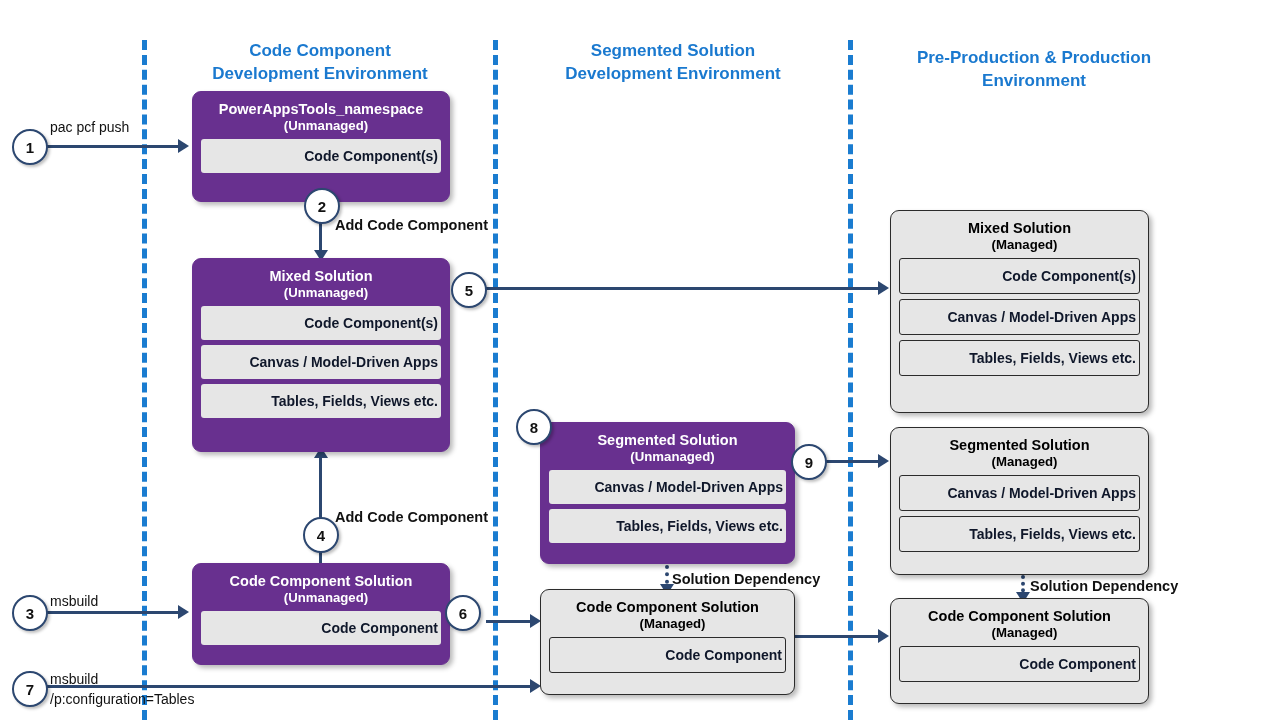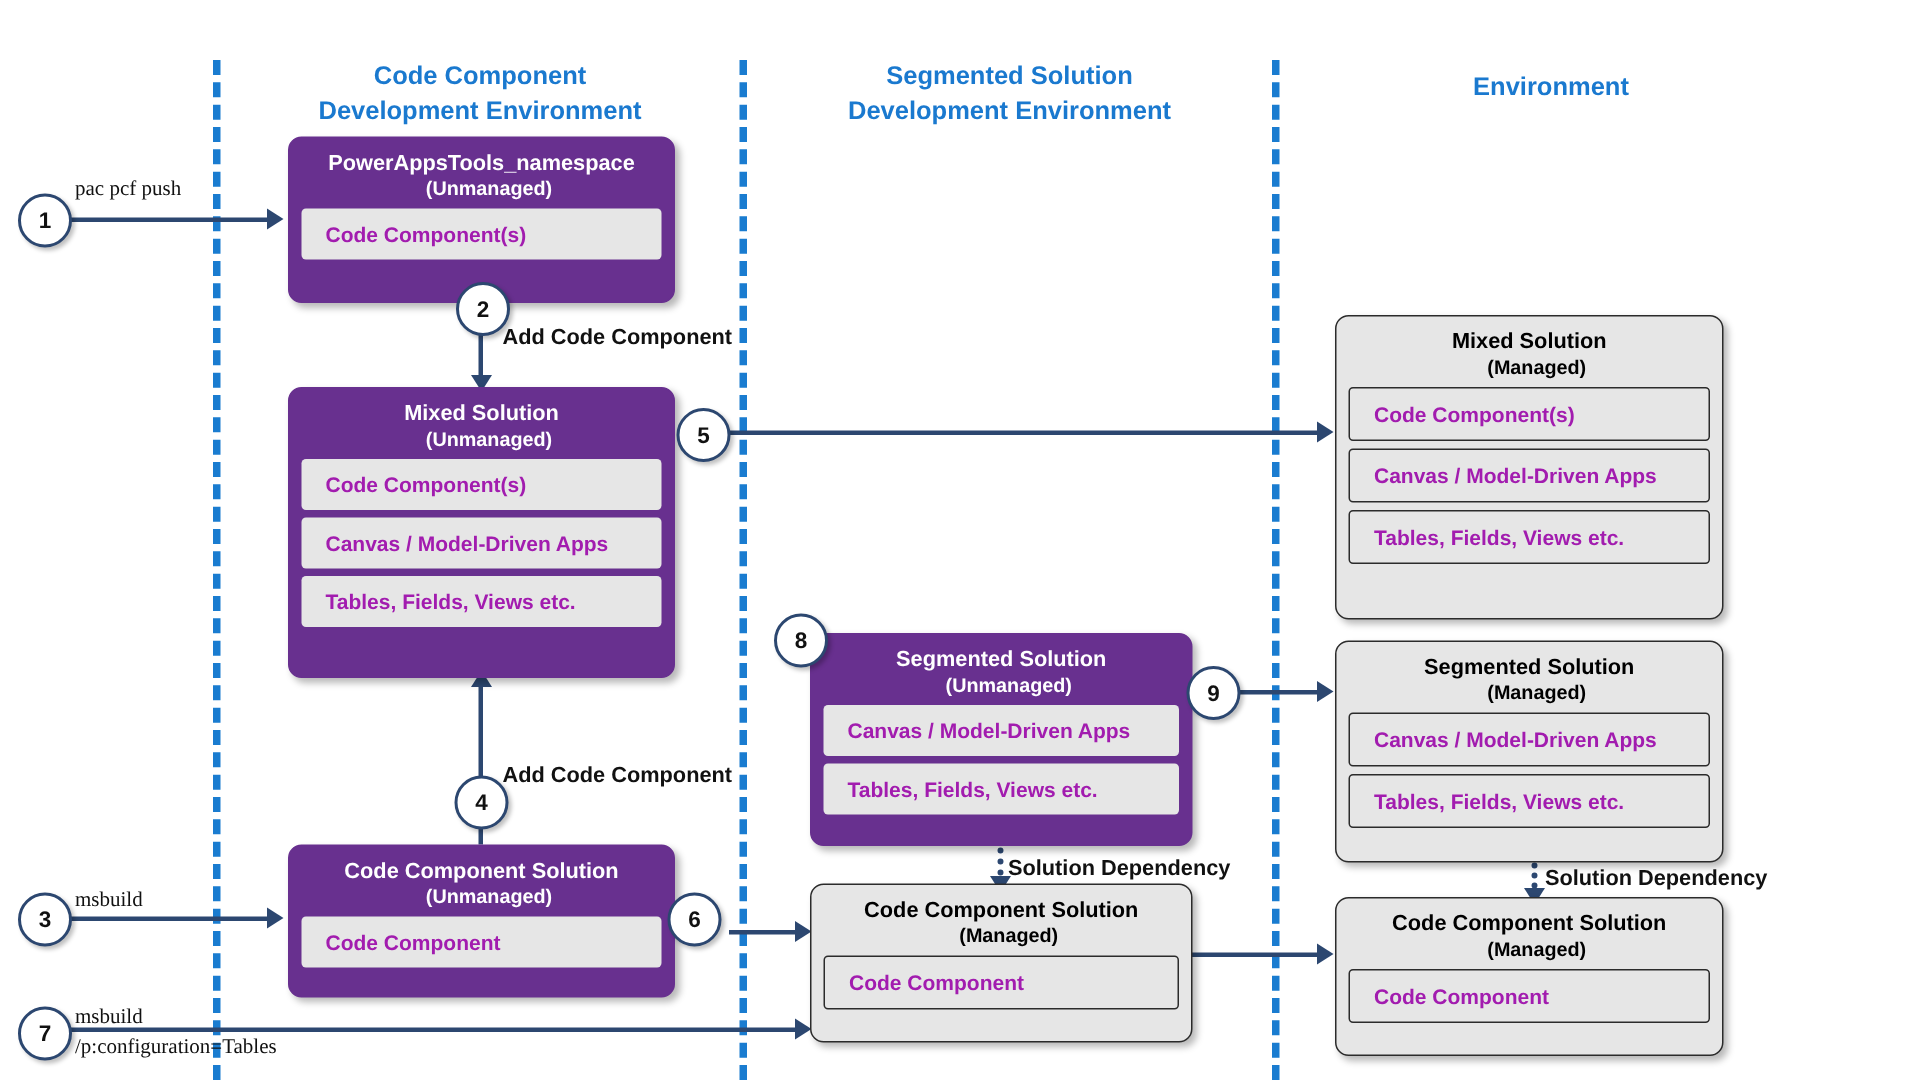--- a/index.html
+++ b/index.html
@@ -28,23 +28,23 @@
   .sol.grey{background:#e6e6e6;color:#000000;border:1.6px solid #2b2b2b;}
 
   .sol-title{
     text-align:center;font-weight:bold;font-size:14.5px;line-height:1.18;
     padding-top:9px;
   }
   .sol-sub{font-weight:bold;font-size:13.2px;display:block;margin-left:10px;}
 
   .items{padding:5px 8px 8px 8px;}
   .item{
-    box-sizing:border-box;width:100%;background:#e6e6e6;color:#a21caf;
-    font-size:14px;font-weight:bold;text-align:left;
-    padding:9px 16px;margin-bottom:5px;border-radius:3px;
+    box-sizing:border-box;width:100%;background:#e6e6e6;color:#0f172a;
+    font-size:14px;font-weight:bold;text-align:right;
+    padding:9px 3px;margin-bottom:5px;border-radius:3px;
   }
   .item:last-child{margin-bottom:0;}
   .sol.grey .item{border:1.2px solid #2b2b2b;background:#e6e6e6;}
   .sol.purple .item{border:none;}
 
   
   .hline{position:absolute;height:3px;background:#2c4770;}
   .vline{position:absolute;width:3px;background:#2c4770;}
   .arrow-r{
     position:absolute;width:0;height:0;
@@ -67,40 +67,41 @@
   .step{
     position:absolute;width:32px;height:32px;border-radius:50%;
     background:#ffffff;border:2.6px solid #2c4770;
     display:flex;align-items:center;justify-content:center;
     font-size:15px;font-weight:bold;color:#111111;
     box-shadow:2px 2px 3px rgba(0,0,0,.25);
   }
 
   
   .lbl{position:absolute;font-size:14.5px;font-weight:bold;color:#111;white-space:nowrap;}
-  .lbl.mono{font-family:Liberation Serif, serif;font-weight:normal;font-size:14px;text-align:right;}
+  .lbl.mono{font-family:Liberation Sans, sans-serif;font-weight:normal;font-size:14px;text-align:right;}
 </style>
 </head>
 <body>
 
 <div id="stage">
 
   <div class="lane-divider" style="left:142px;"></div>
   <div class="lane-divider" style="left:493px;"></div>
   <div class="lane-divider" style="left:848px;"></div>
 
   <div class="col-header" style="left:170px;top:40px;width:300px;">
     <div>Code Component</div>
     <div>Development Environment</div>
   </div>
   <div class="col-header" style="left:523px;top:40px;width:300px;">
     <div>Segmented Solution</div>
     <div>Development Environment</div>
   </div>
   <div class="col-header" style="left:878px;top:47px;width:312px;">
+    <div>Pre-Production &amp; Production</div>
     <div>Environment</div>
   </div>
 
   <div class="hline" style="left:44px;top:145px;width:137px;"></div>
   <div class="arrow-r" style="left:178px;top:139px;"></div>
 
   <div class="vline" style="left:319px;top:202px;height:54px;"></div>
   <div class="arrow-d" style="left:314px;top:250px;"></div>
 
   <div class="hline" style="left:44px;top:611px;width:137px;"></div>

